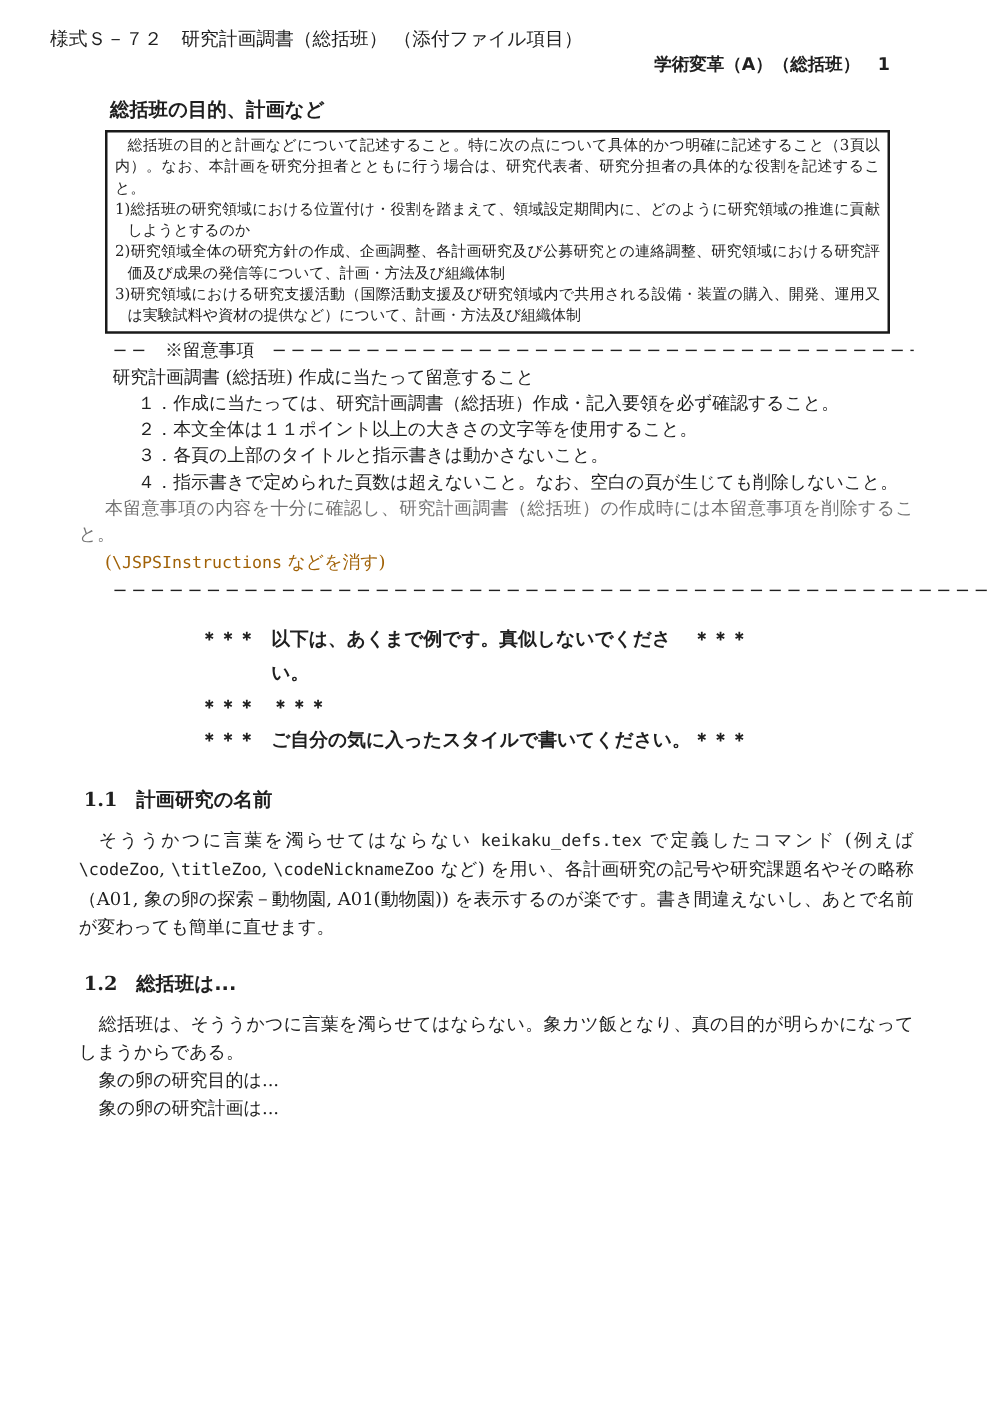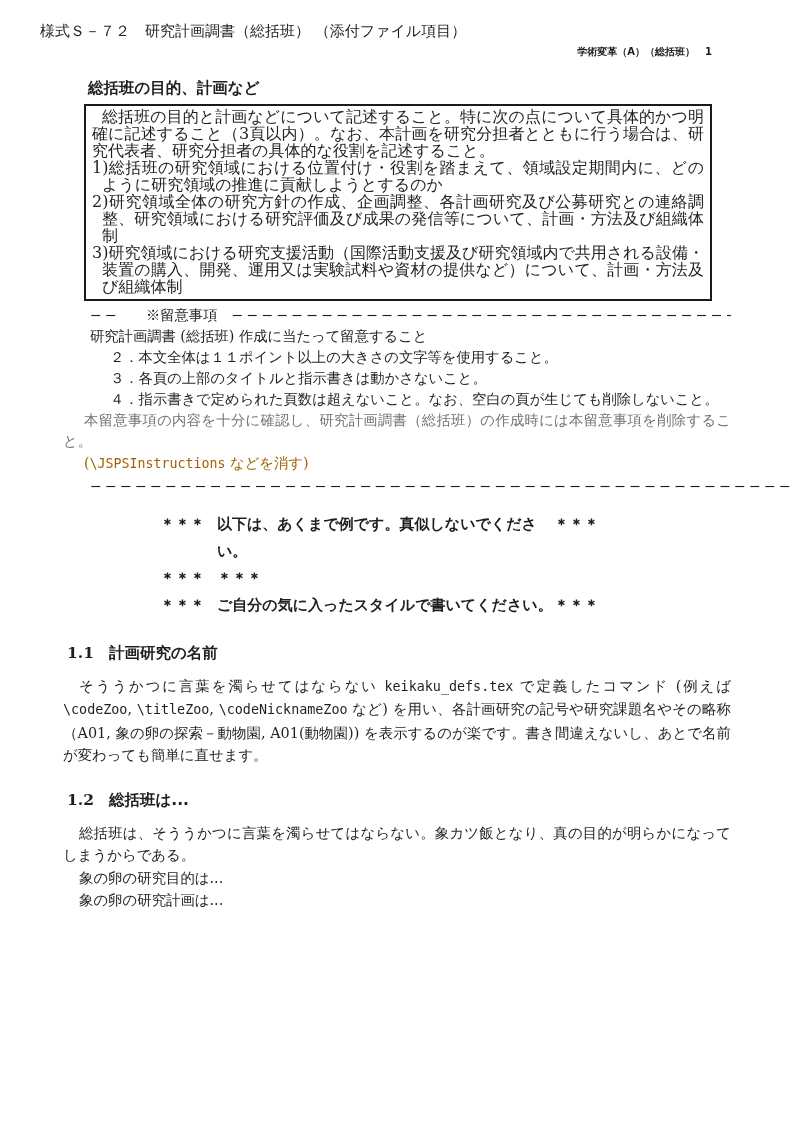--- a/index.html
+++ b/index.html
@@ -9,42 +9,42 @@
     box-sizing:border-box;
     padding:20px 40px;
     background:#ffffff;
     color:#1f1f1f;
     font-family:"DejaVu Serif","Liberation Serif",serif;
     overflow:hidden;
   }
   .hdr-left{font-size:15px;line-height:22px;}
   .hdr-right{
     font-family:"DejaVu Sans","Liberation Sans",sans-serif;
-    font-weight:bold;font-size:10px;line-height:20px;
+    font-weight:bold;font-size:14px;line-height:20px;
     text-align:right;margin-right:42px;
   }
   .content{margin:0 23px;}
   .sec-title{
     font-family:"DejaVu Sans","Liberation Sans",sans-serif;
     font-weight:bold;font-size:15.5px;line-height:20px;
     margin:16px 0 6px 25px;
   }
   .ibox{
     margin-left:21px;width:628px;box-sizing:border-box;
     border:2px solid #1a1a1a;
     padding:2px 6px 4px 6px;
-    font-size:16px;line-height:17px;
+    font-size:12px;line-height:17px;
     text-align:justify;
   }
   .ibox-par{text-indent:10px;}
   .ibox-item{padding-left:10px;text-indent:-10px;}
   .notes{margin:4px 0 0 27px;font-size:14.3px;line-height:21px;}
   .dash{letter-spacing:3px;white-space:nowrap;}
   .notes-rule{white-space:nowrap;overflow:hidden;}
-  .notes-label{margin:0 14px 0 26px;}
+  .notes-label{margin:0 14px 0 12px;}
   .notes-item{margin-left:20px;}
   .warn-par{text-indent:21px;font-size:14.3px;line-height:21px;text-align:justify;}
   .warn-code{margin-left:21px;font-size:14.3px;line-height:22px;}
   .footer-rule{margin-left:27px;font-size:14.3px;line-height:22px;}
   .mono{font-family:"DejaVu Sans Mono","Liberation Mono",monospace;font-size:0.93em;}
   .stars{
     margin:14px 0 0 97px;
     font-family:"DejaVu Sans","Liberation Sans",sans-serif;
     font-weight:bold;font-size:15px;
   }
@@ -79,20 +79,21 @@
       <div class="ibox-item">1)総括班の研究領域における位置付け・役割を踏まえて、領域設定期間内に、どのように研究領域の推進に貢献しようとするのか</div>
       <div class="ibox-item">2)研究領域全体の研究方針の作成、企画調整、各計画研究及び公募研究との連絡調整、研究領域における研究評価及び成果の発信等について、計画・方法及び組織体制</div>
       <div class="ibox-item">3)研究領域における研究支援活動（国際活動支援及び研究領域内で共用される設備・装置の購入、開発、運用又は実験試料や資材の提供など）について、計画・方法及び組織体制</div>
     </div>
 
     <div class="notes">
       <div class="notes-rule">
         <span class="dash">−−</span><span class="notes-label">※留意事項</span><span class="dash">−−−−−−−−−−−−−−−−−−−−−−−−−−−−−−−−−−−−−−−−−−</span>
       </div>
       <div class="notes-intro">研究計画調書 (総括班) 作成に当たって留意すること</div>
+      <div class="notes-item">１．作成に当たっては、研究計画調書（総括班）作成・記入要領を必ず確認すること。</div>
       <div class="notes-item">２．本文全体は１１ポイント以上の大きさの文字等を使用すること。</div>
       <div class="notes-item">３．各頁の上部のタイトルと指示書きは動かさないこと。</div>
       <div class="notes-item">４．指示書きで定められた頁数は超えないこと。なお、空白の頁が生じても削除しないこと。</div>
     </div>
 
     <div class="warn-par red" style="color: #737373;">本留意事項の内容を十分に確認し、研究計画調書（総括班）の作成時には本留意事項を削除すること。</div>
     <div class="warn-code red" style="color: #a16207;"><span>(</span><span class="mono">\JSPSInstructions</span><span> などを消す)</span></div>
     <div class="footer-rule dash">−−−−−−−−−−−−−−−−−−−−−−−−−−−−−−−−−−−−−−−−−−−−−−−−−−−−</div>
 
     <div class="stars">

